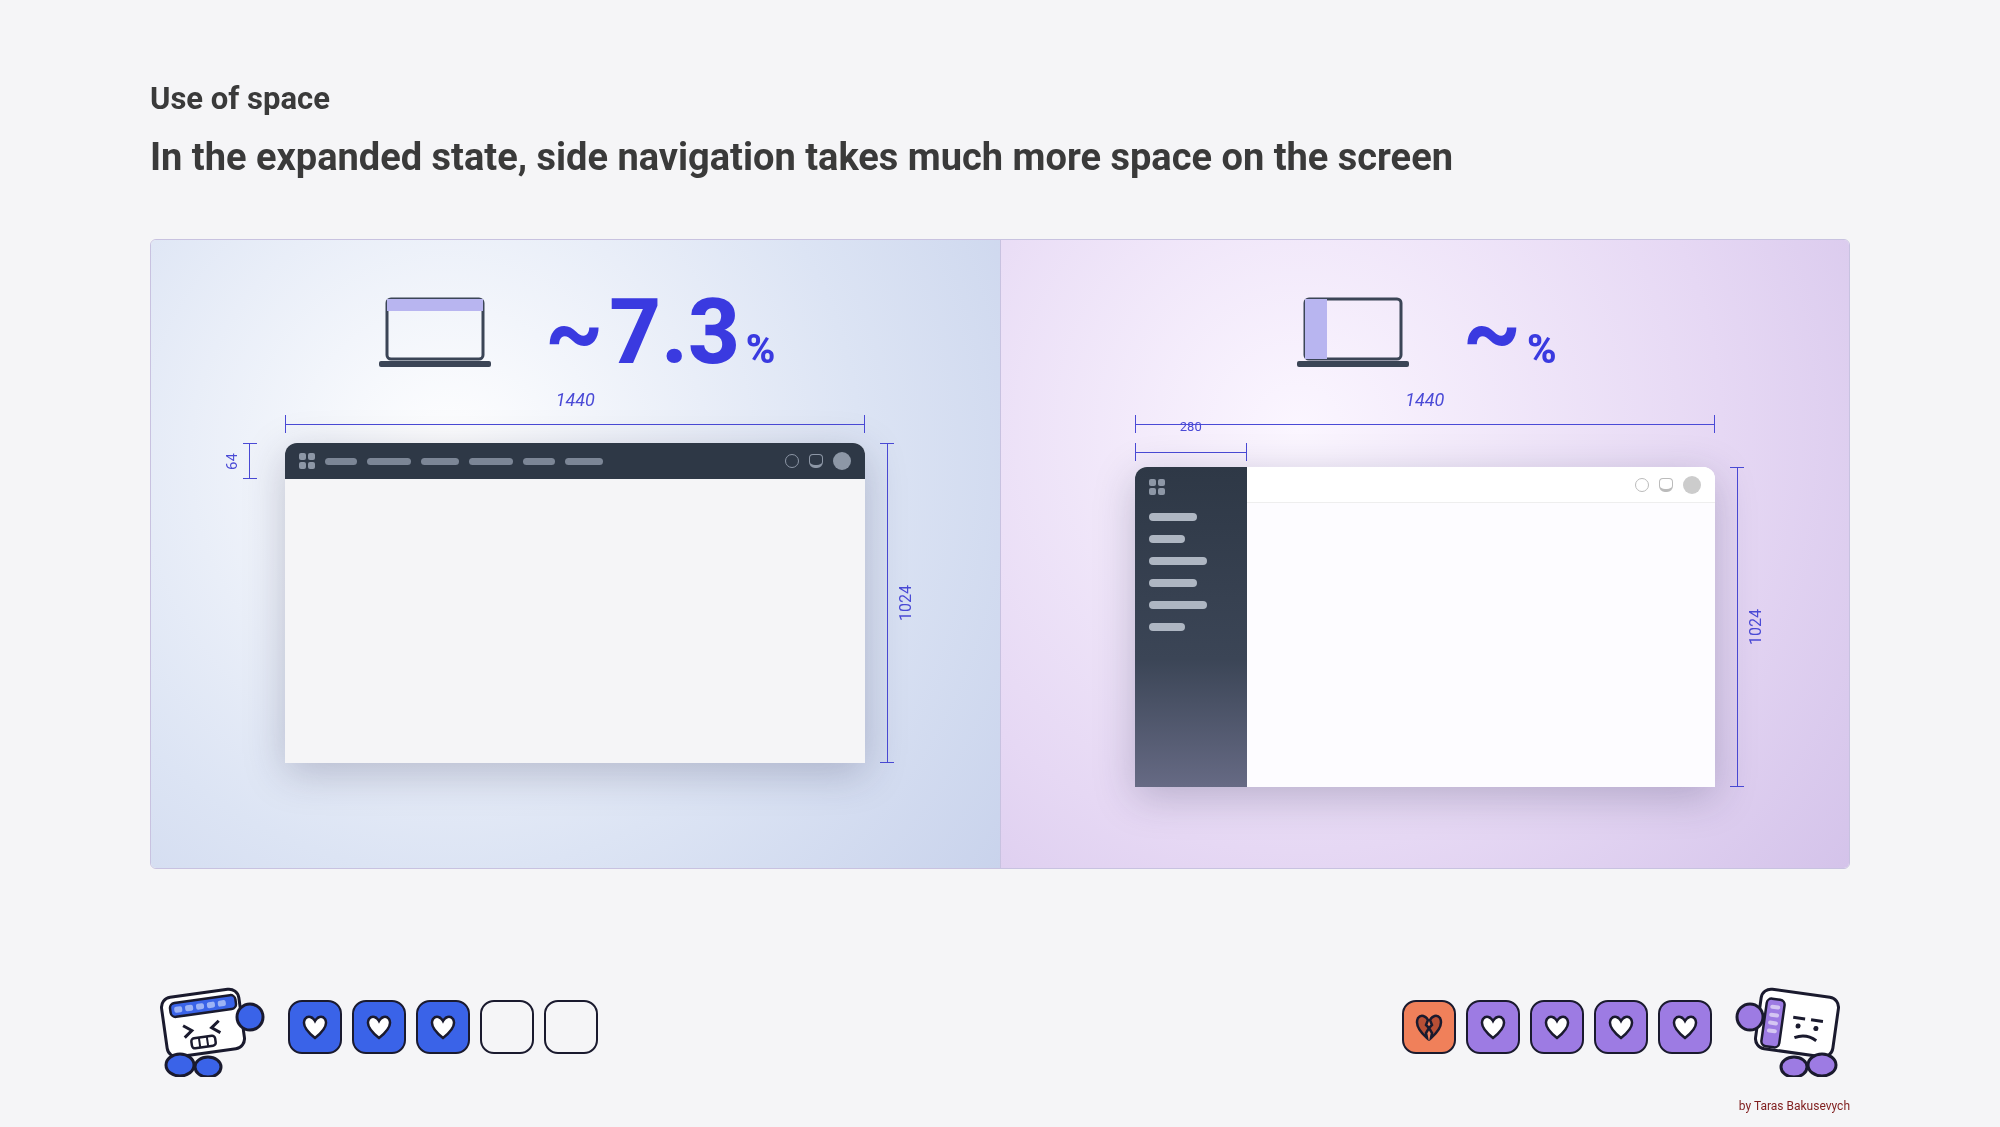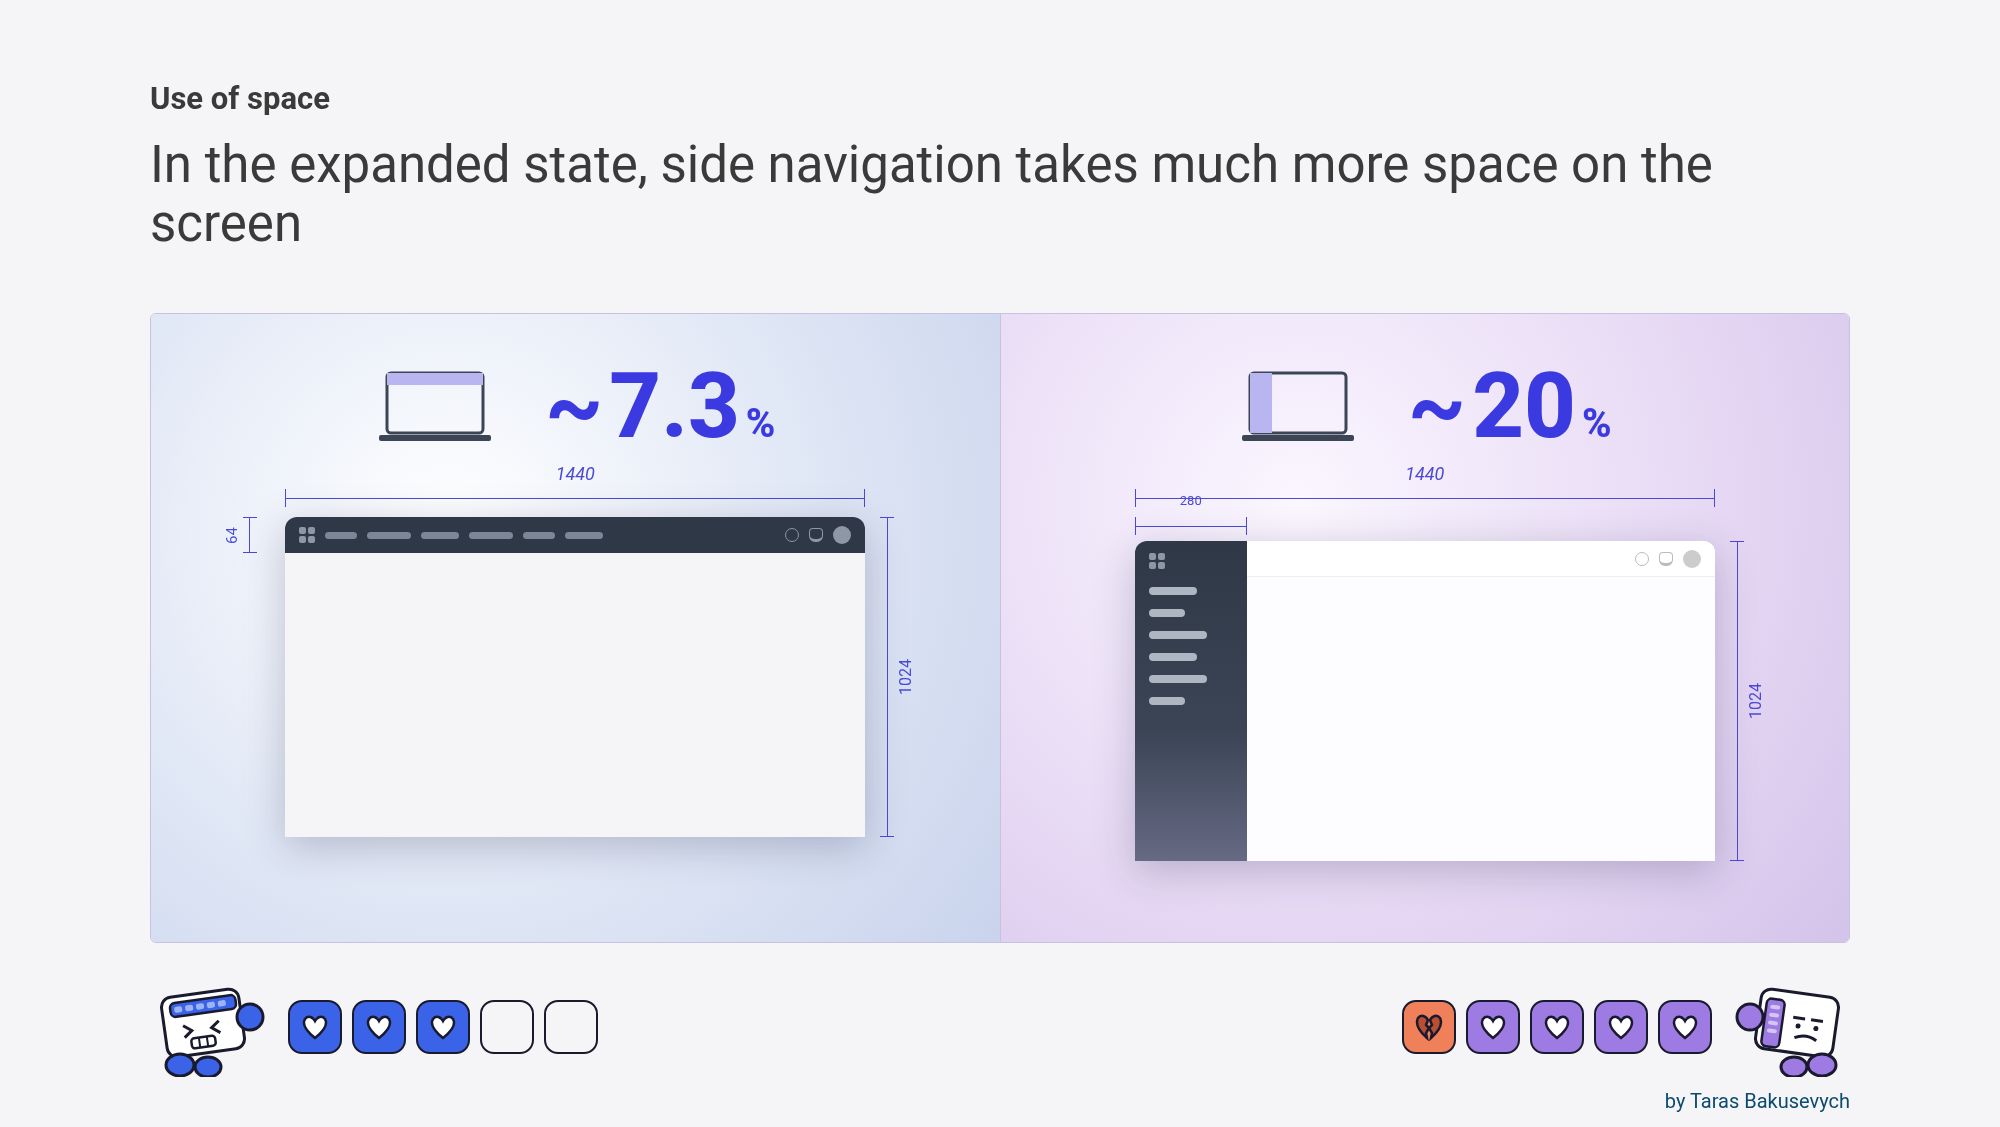--- a/index.html
+++ b/index.html
@@ -11,22 +11,22 @@
     position: relative;
     padding: 80px 150px 40px 150px;
   }
   .eyebrow {
     font-size: 31px;
     font-weight: 700;
     color: #3a3a3a;
     margin-bottom: 18px;
   }
   .headline {
-    font-size: 51px;
-    font-weight: 400;
+    font-size: 38px;
+    font-weight: 700;
     color: #3a3a3a;
     margin-bottom: 60px;
   }
   .panels {
     display: flex;
     gap: 0;
     height: 630px;
     border: 1px solid #c8c2e0;
     border-radius: 6px;
     overflow: hidden;
@@ -283,22 +283,22 @@
     justify-content: center;
   }
   .heart-card.blue { background: #3a63e8; }
   .heart-card.purple { background: #9d7be3; }
   .heart-card.orange { background: #f0805a; }
   .heart-card.empty { background: #f5f5f7; }
   .credit {
     position: absolute;
     right: 150px;
     bottom: 14px;
-    font-size: 20px;
-    color: #0c4a6e;
+    font-size: 12px;
+    color: #7f1d1d;
   }
 </style>
 </head>
 <body>
 
 <div class="eyebrow">Use of space</div>
 <div class="headline">In the expanded state, side navigation takes much more space on the screen</div>
 
 <div class="panels">
 
@@ -357,21 +357,20 @@
 
   <div class="panel panel-right">
     <div class="stat-row">
       <svg class="laptop-icon" viewBox="0 0 120 80">
         <rect x="12" y="6" width="96" height="60" rx="4" fill="none" stroke="#3b4556" stroke-width="3"></rect>
         <rect x="12" y="6" width="22" height="60" fill="#b8b5f0"></rect>
         <rect x="4" y="68" width="112" height="6" rx="2" fill="#3b4556"></rect>
       </svg>
       <div class="stat-number">
         <span class="tilde">~</span>
-        <span>20</span>
         <span class="pct">%</span>
       </div>
     </div>
 
     <div class="dim-top" style="width:580px">
       <div class="dim-top-label">1440</div>
       <div class="dim-tick-l"></div>
         <div class="dim-line"></div>
         <div class="dim-tick-r"></div>
     </div>

